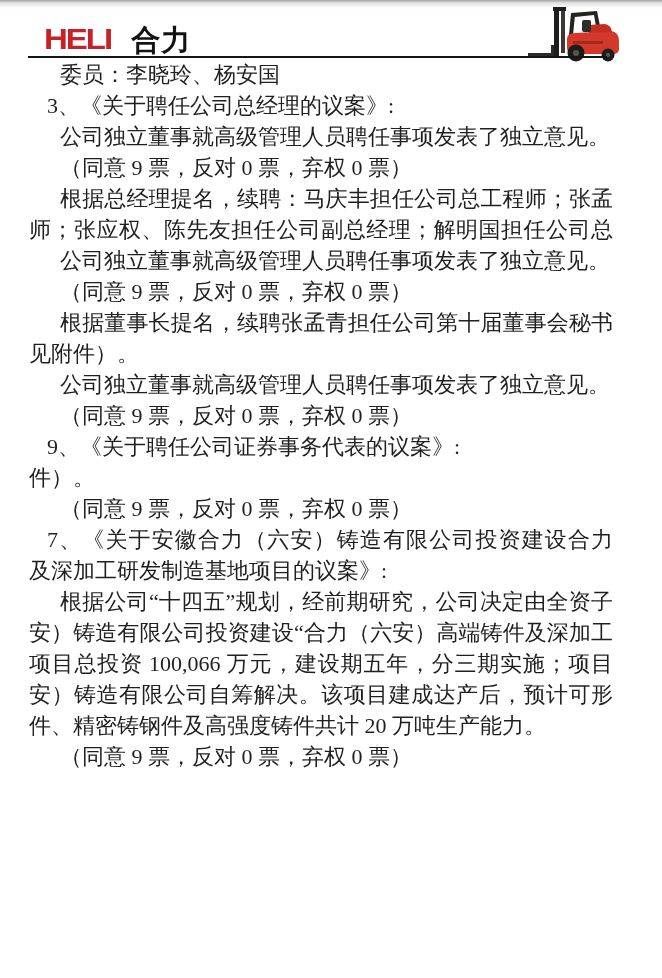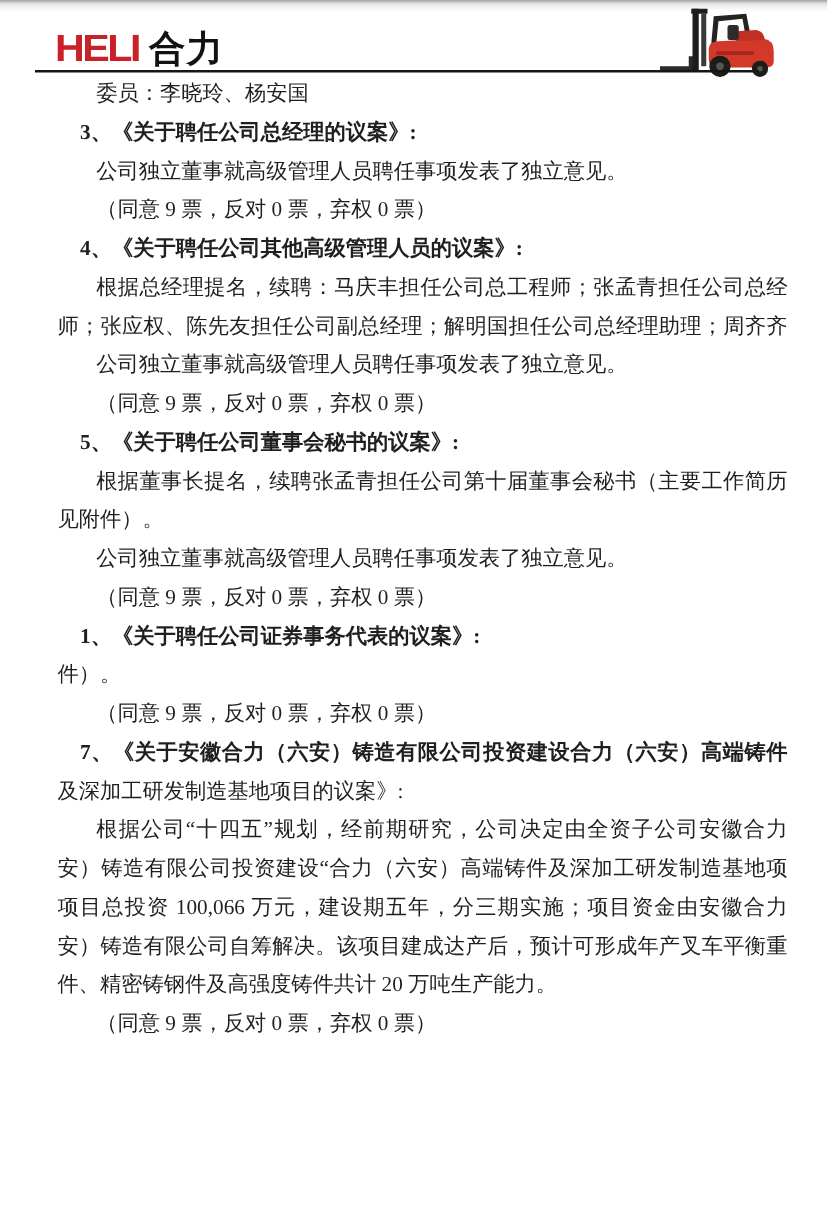--- a/index.html
+++ b/index.html
@@ -9,30 +9,30 @@
   }
   .top-edge{
     position:absolute;top:0;left:0;width:662px;height:9px;
     background:linear-gradient(180deg,#9f9f9f 0px,#b9b9b9 1px,#e3e3e3 3px,#f3f3f3 6px,#ffffff 9px);
   }
   .logo{
     position:absolute;left:44px;top:23px;height:32px;display:flex;align-items:flex-end;
     font-family:"Liberation Sans","DejaVu Sans",sans-serif;font-weight:bold;line-height:1;
   }
   .logo-latin{font-size:33px;letter-spacing:-2px;color:#c92128;transform:scaleY(.92);}
-  .logo-cn{font-size:29px;color:#121212;margin-left:8px;letter-spacing:1px;}
+  .logo-cn{font-size:29px;color:#121212;margin-left:20px;letter-spacing:1px;}
   .rule{position:absolute;left:28px;top:56px;width:579px;height:2px;background:#151515;}
   .forklift{position:absolute;left:527px;top:5px;width:96px;height:57px;}
   .doc{
-    position:absolute;left:46px;top:59px;width:584px;
-    font-size:17px;line-height:31px;
+    position:absolute;left:29px;top:59px;width:584px;
+    font-size:22px;line-height:31px;
   }
   .ln{height:31px;overflow:hidden;white-space:nowrap;}
   .ln.just{white-space:normal;text-align:justify;text-align-last:justify;}
-  .ind-h{text-indent:18px;font-weight:bold;}
+  .ind-h{text-indent:18px;}
   .ind-p{text-indent:31px;}
 </style>
 </head>
 <body>
 
 <div class="page">
 
   <div class="top-edge"></div>
 
   <div class="logo">
@@ -65,31 +65,29 @@
     <circle cx="81" cy="50" r="2.2" fill="#555552"></circle>
   </svg>
 
   <div class="rule"></div>
 
   <div class="doc">
     <div class="ln ind-p">委员：李晓玲、杨安国</div>
     <div class="ln ind-h">3、《关于聘任公司总经理的议案》:</div>
     <div class="ln ind-p">公司独立董事就高级管理人员聘任事项发表了独立意见。</div>
     <div class="ln ind-p">（同意 9 票，反对 0 票，弃权 0 票）</div>
-    <div class="ln ind-h">4、《关于聘任公司其他高级管理人员的议案》:</div>
     <div class="ln ind-p just">根据总经理提名，续聘：马庆丰担任公司总工程师；张孟青担任公司总经济</div>
     <div class="ln just">师；张应权、陈先友担任公司副总经理；解明国担任公司总经理助理；周齐齐担</div>
     <div class="ln ind-p">公司独立董事就高级管理人员聘任事项发表了独立意见。</div>
     <div class="ln ind-p">（同意 9 票，反对 0 票，弃权 0 票）</div>
-    <div class="ln ind-h">5、《关于聘任公司董事会秘书的议案》:</div>
     <div class="ln ind-p just">根据董事长提名，续聘张孟青担任公司第十届董事会秘书（主要工作简历详</div>
     <div class="ln">见附件）。</div>
     <div class="ln ind-p">公司独立董事就高级管理人员聘任事项发表了独立意见。</div>
     <div class="ln ind-p">（同意 9 票，反对 0 票，弃权 0 票）</div>
-    <div class="ln ind-h">1、《关于聘任公司证券事务代表的议案》:</div>
+    <div class="ln ind-h">9、《关于聘任公司证券事务代表的议案》:</div>
     <div class="ln">件）。</div>
     <div class="ln ind-p">（同意 9 票，反对 0 票，弃权 0 票）</div>
     <div class="ln ind-h just">7、《关于安徽合力（六安）铸造有限公司投资建设合力（六安）高端铸件</div>
     <div class="ln">及深加工研发制造基地项目的议案》:</div>
     <div class="ln ind-p just">根据公司“十四五”规划，经前期研究，公司决定由全资子公司安徽合力（六</div>
     <div class="ln just">安）铸造有限公司投资建设“合力（六安）高端铸件及深加工研发制造基地项目”。</div>
     <div class="ln just">项目总投资 100,066 万元，建设期五年，分三期实施；项目资金由安徽合力（六</div>
     <div class="ln just">安）铸造有限公司自筹解决。该项目建成达产后，预计可形成年产叉车平衡重铸</div>
     <div class="ln">件、精密铸钢件及高强度铸件共计 20 万吨生产能力。</div>
     <div class="ln ind-p">（同意 9 票，反对 0 票，弃权 0 票）</div>

